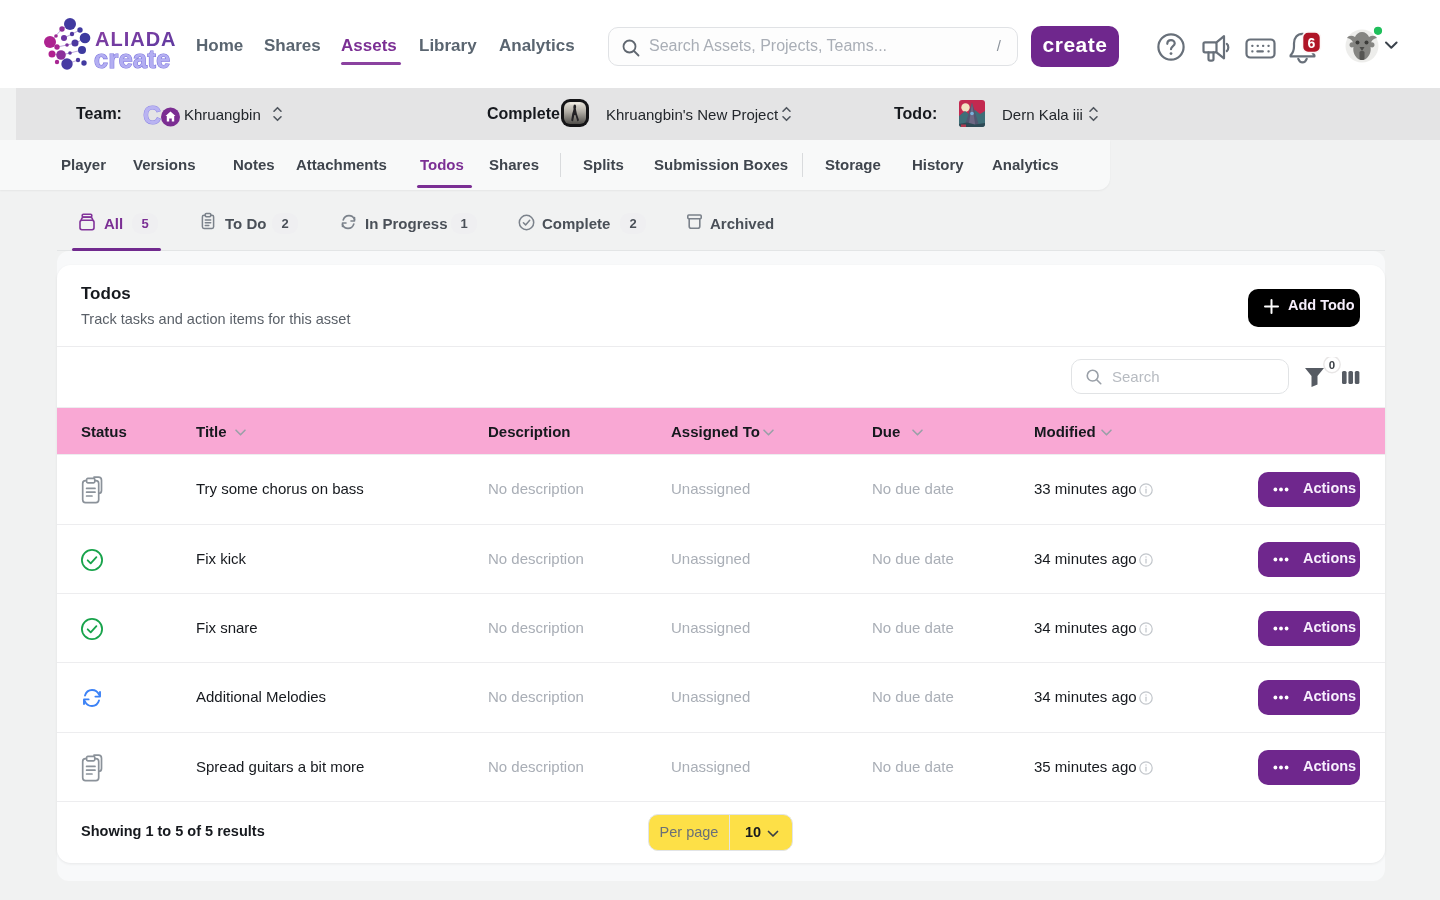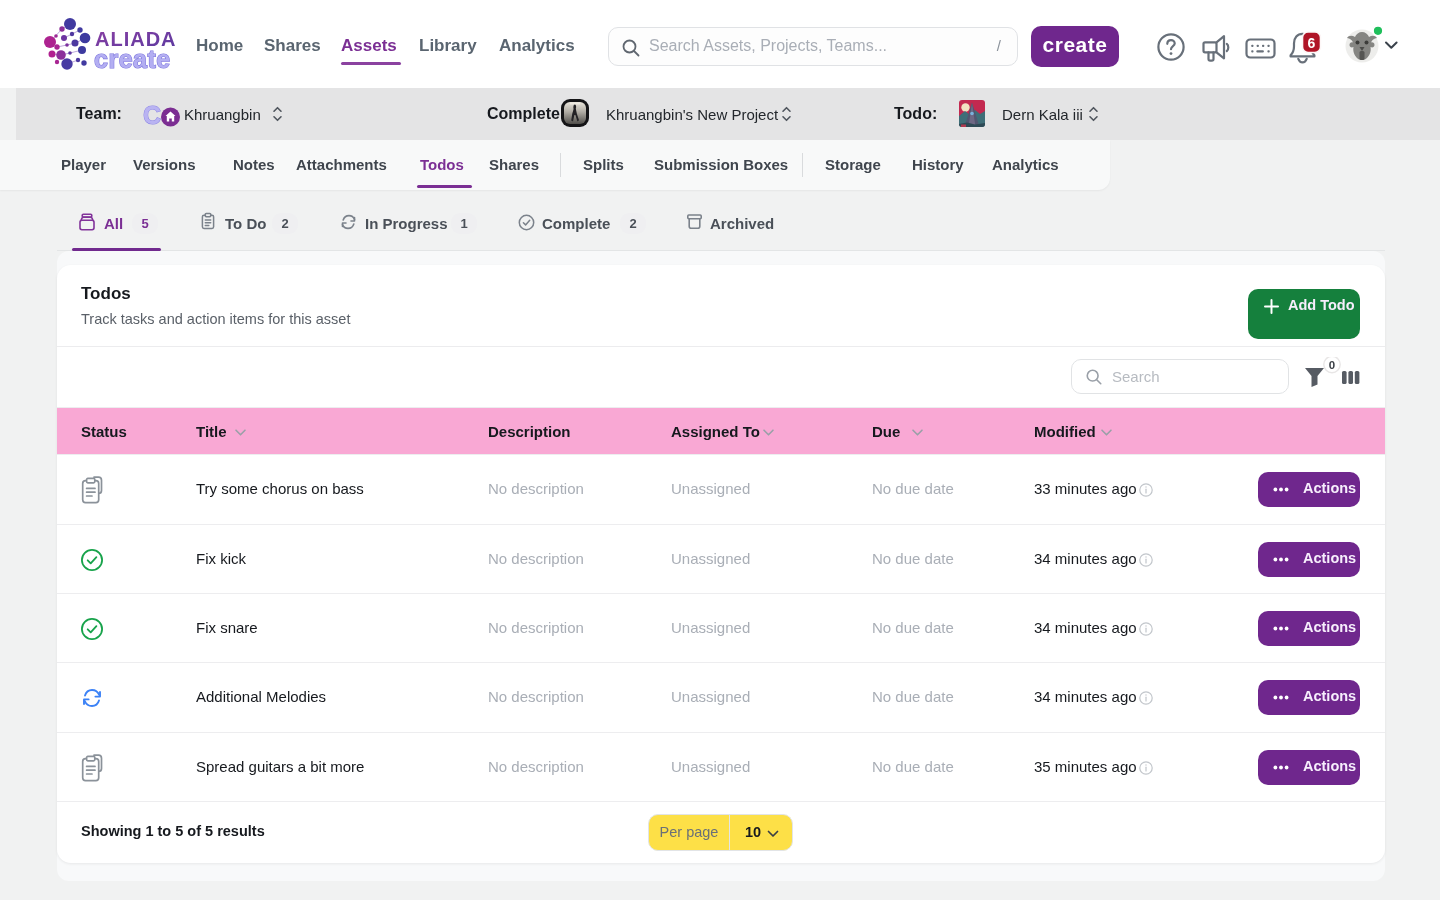--- a/index.html
+++ b/index.html
@@ -37,21 +37,21 @@
   .fbadge.active { color:#7b2f94; }
   #ftab-underline { position:absolute; left:72px; top:248px; width:89px; height:3px; background:#712a8e; border-radius:2px; }
   #ftab-border { position:absolute; left:57px; top:250px; width:1328px; height:1px; background:#e3e5e6; }
 
   
   #container { position:absolute; left:57px; top:251px; width:1328px; height:630px; background:#f8f9fa; border-radius:12px; }
   #card { position:absolute; left:57px; top:265px; width:1328px; height:598px; background:#ffffff; border-radius:14px; box-shadow:0 1px 3px rgba(0,0,0,0.07); }
   #card .inner { position:relative; width:1328px; height:598px; overflow:hidden; border-radius:14px; }
   .cardtitle { position:absolute; left:24px; top:19px; font-size:17px; font-weight:700; color:#16191e; }
   .cardsub { position:absolute; left:24px; top:46px; font-size:14.5px; color:#5a6068; }
-  #addtodo { position:absolute; left:1191px; top:24px; width:112px; height:50px; background:#15803d; border-radius:10px; color:#f6eefc; }
+  #addtodo { position:absolute; left:1191px; top:24px; width:112px; height:38px; background:#000000; border-radius:10px; color:#f6eefc; }
   #addtodo span { position:absolute; left:40px; top:8px; font-size:14.5px; font-weight:700; }
   .hr1 { position:absolute; left:0; top:81px; width:1328px; height:1px; background:#ececee; }
   #csearch { position:absolute; left:1014px; top:94px; width:218px; height:35px; border:1px solid #e1e3e5; border-radius:10px; background:#fff; }
   #csearch .ph { position:absolute; left:40px; top:8px; font-size:15px; color:#b7bbc1; }
 
   
   #thead { position:absolute; left:0; top:142px; width:1328px; height:48px; background:#f9a8d4; border-top:1px solid #ededef; border-bottom:1px solid #ededef;text-decoration:underline; }
   .th { position:absolute; top:15px; font-size:15px; font-weight:700; color:#16191e; }
   .row { position:absolute; left:0; width:1328px; height:70px; border-bottom:1px solid #ededef; }
   .rtitle { position:absolute; left:139px; top:25px; font-size:15px; color:#16191e; }

